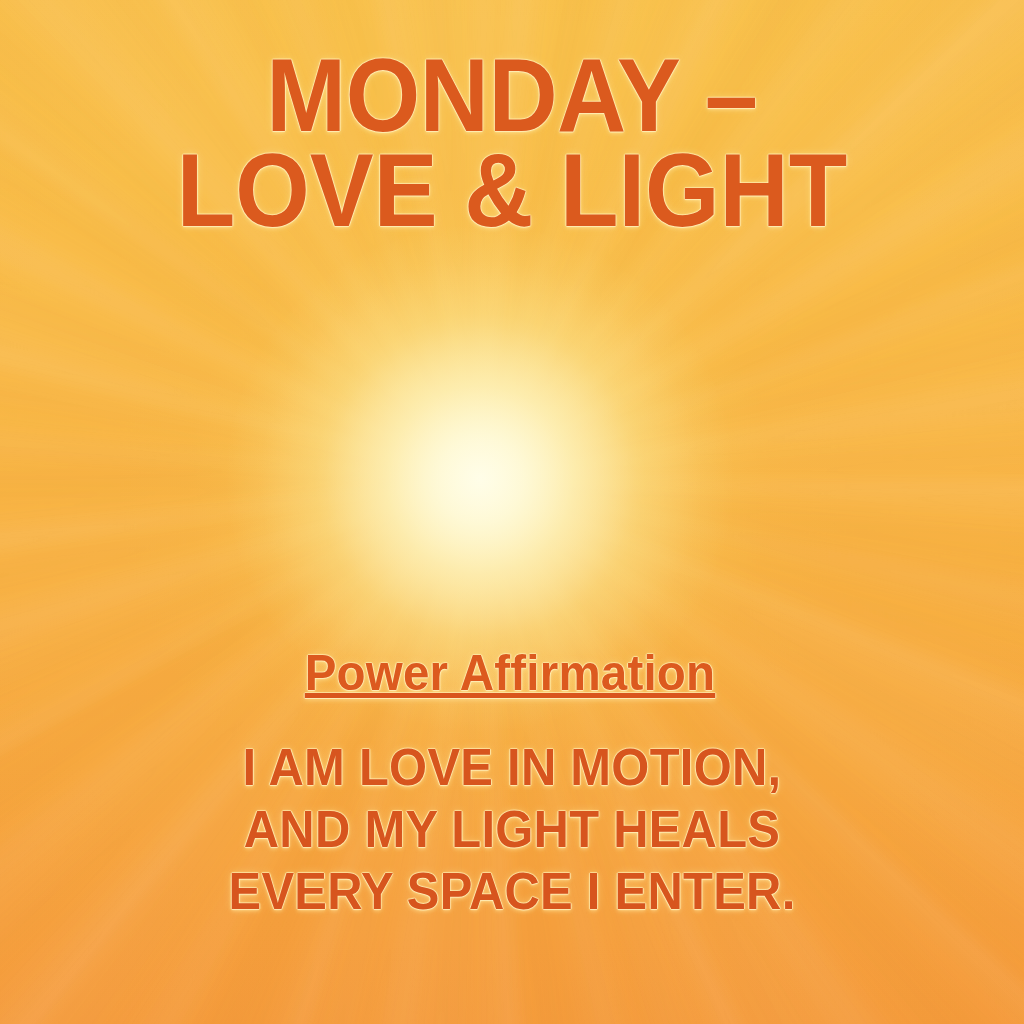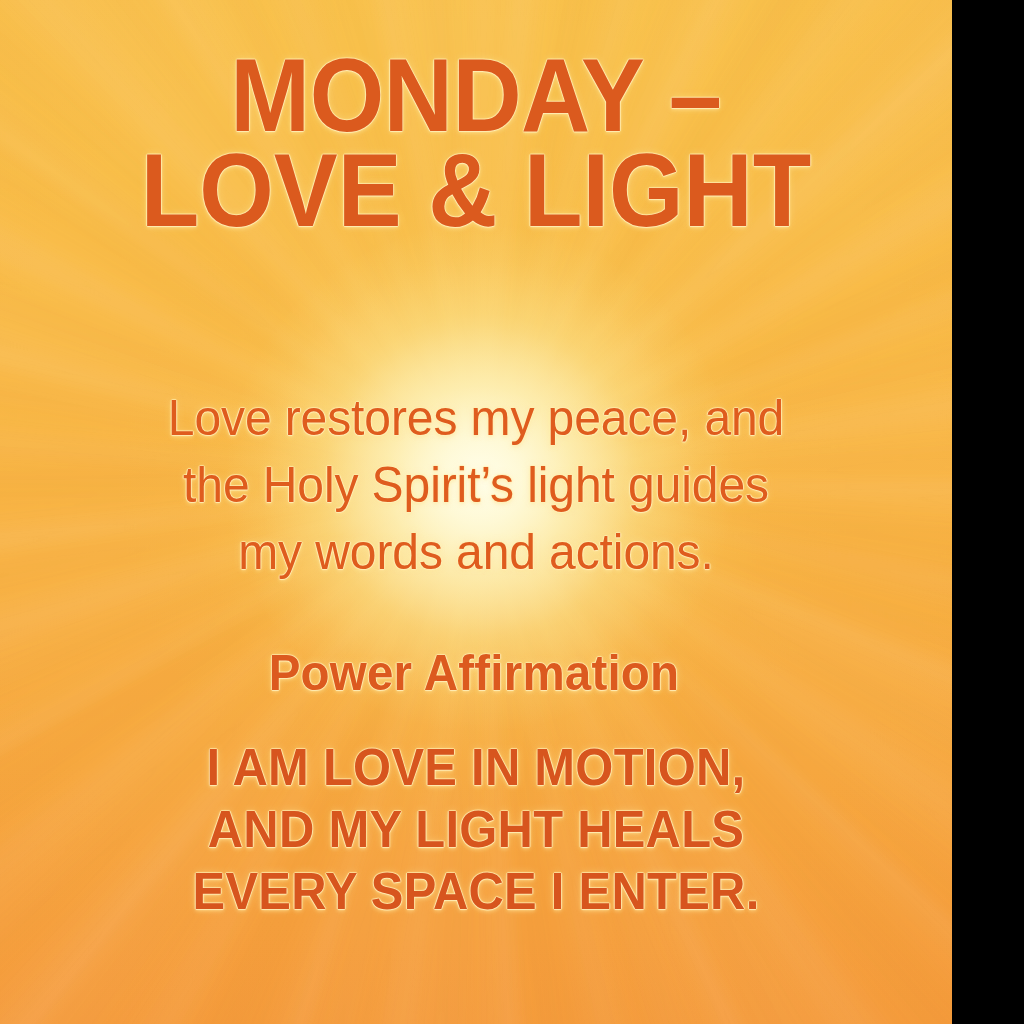--- a/index.html
+++ b/index.html
@@ -7,21 +7,21 @@
     margin: 0;
     padding: 0;
     background: #000;
   }
   body {
     font-family: "Liberation Sans", sans-serif;
   }
 
   #poster {
     position: relative;
-    width: 952px;
+    width: 1024px;
     height: 1024px;
     overflow: hidden;
     background: #ffffff;
     -webkit-font-smoothing: antialiased;
   }
 
   
   .bg-base {
     position: absolute;
     inset: 0;
@@ -192,20 +192,21 @@
     letter-spacing: -0.1px;
     color: #DF5C1E;
     transform: scaleX(0.96);
   }
 
   .power-head {
     position: absolute;
     top: 645px;
     left: 0;
     right: 4px;
+    text-decoration: underline;
   }
 
   
   .affirmation {
     position: absolute;
     top: 736px;
     left: 0;
     right: 0;
   }
   .aff-line {
@@ -230,25 +231,20 @@
   <div class="bg-vignette"></div>
 
   <div class="content">
 
     <div class="title">
       <div class="tline tline-1 glow-text">MONDAY –</div>
       <div class="tline tline-2 glow-text">LOVE &amp; LIGHT</div>
     </div>
 
 
-    <div class="focus-body">
-      <div class="body-line glow-text">Love restores my peace, and</div>
-      <div class="body-line glow-text">the Holy Spirit’s light guides</div>
-      <div class="body-line glow-text">my words and actions.</div>
-    </div>
 
     <div class="power-head">
       <div class="sect-head glow-text">Power Affirmation</div>
     </div>
 
     <div class="affirmation">
       <div class="aff-line glow-text">I AM LOVE IN MOTION,</div>
       <div class="aff-line glow-text">AND MY LIGHT HEALS</div>
       <div class="aff-line glow-text">EVERY SPACE I ENTER.</div>
     </div>

